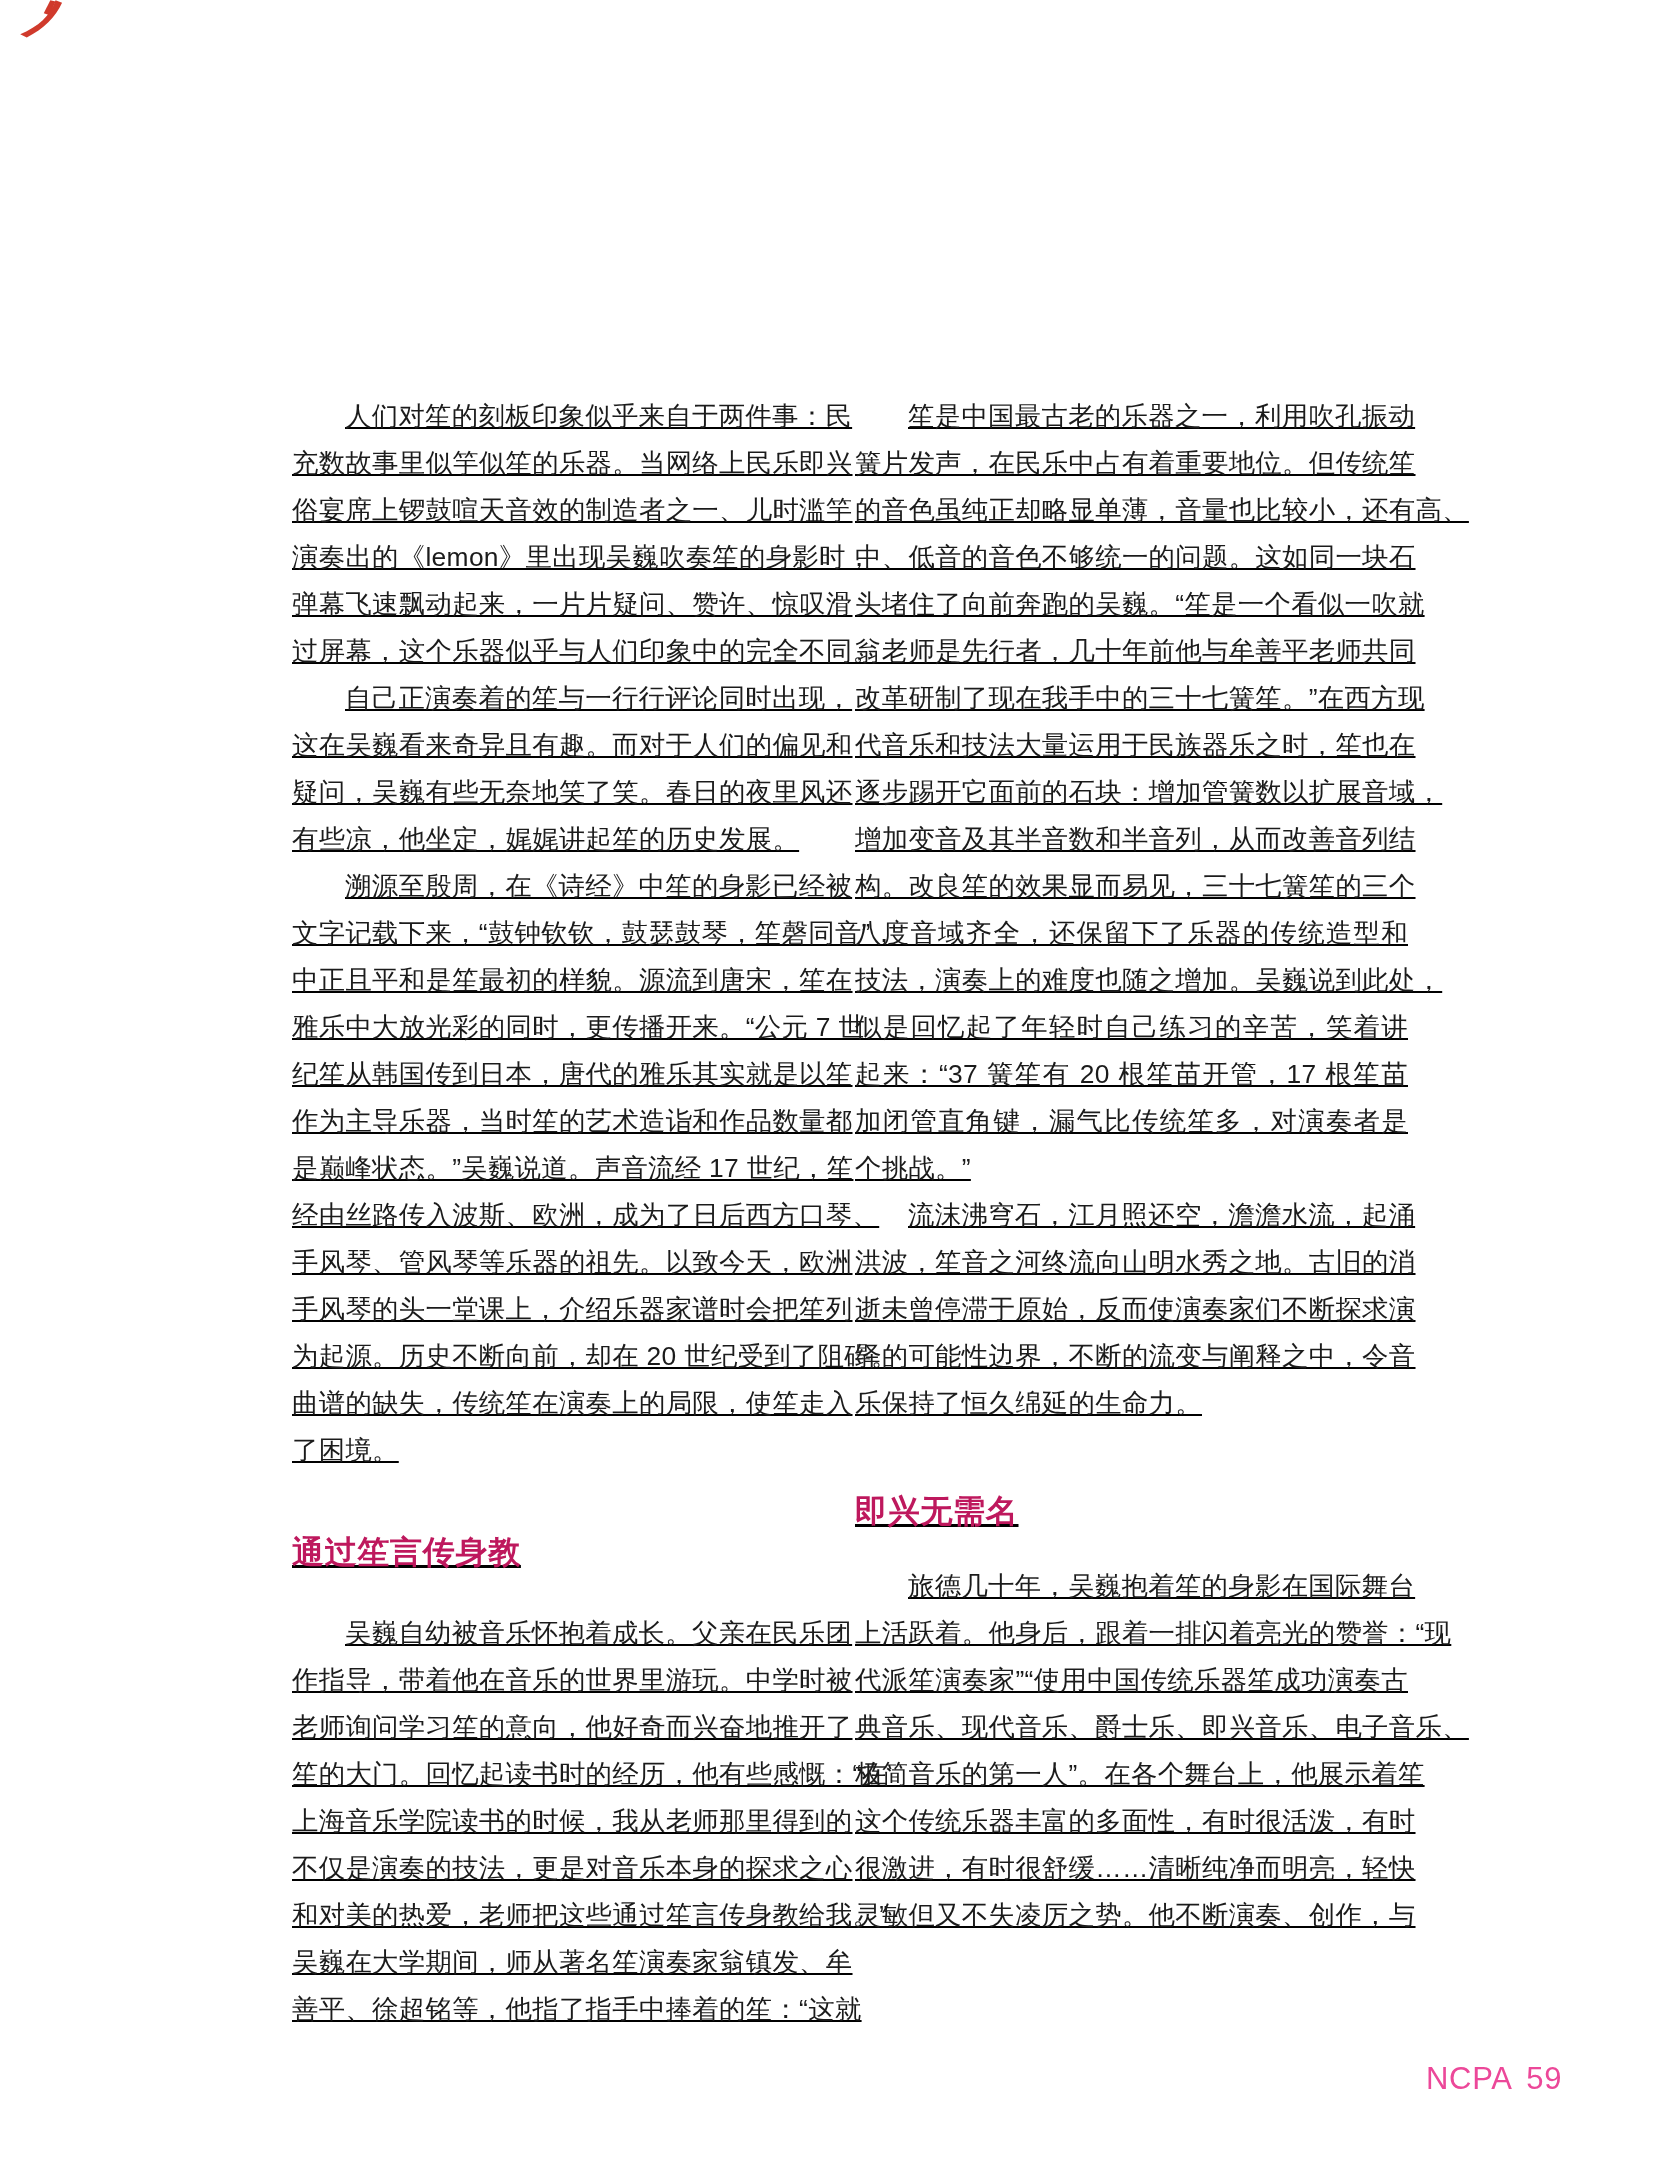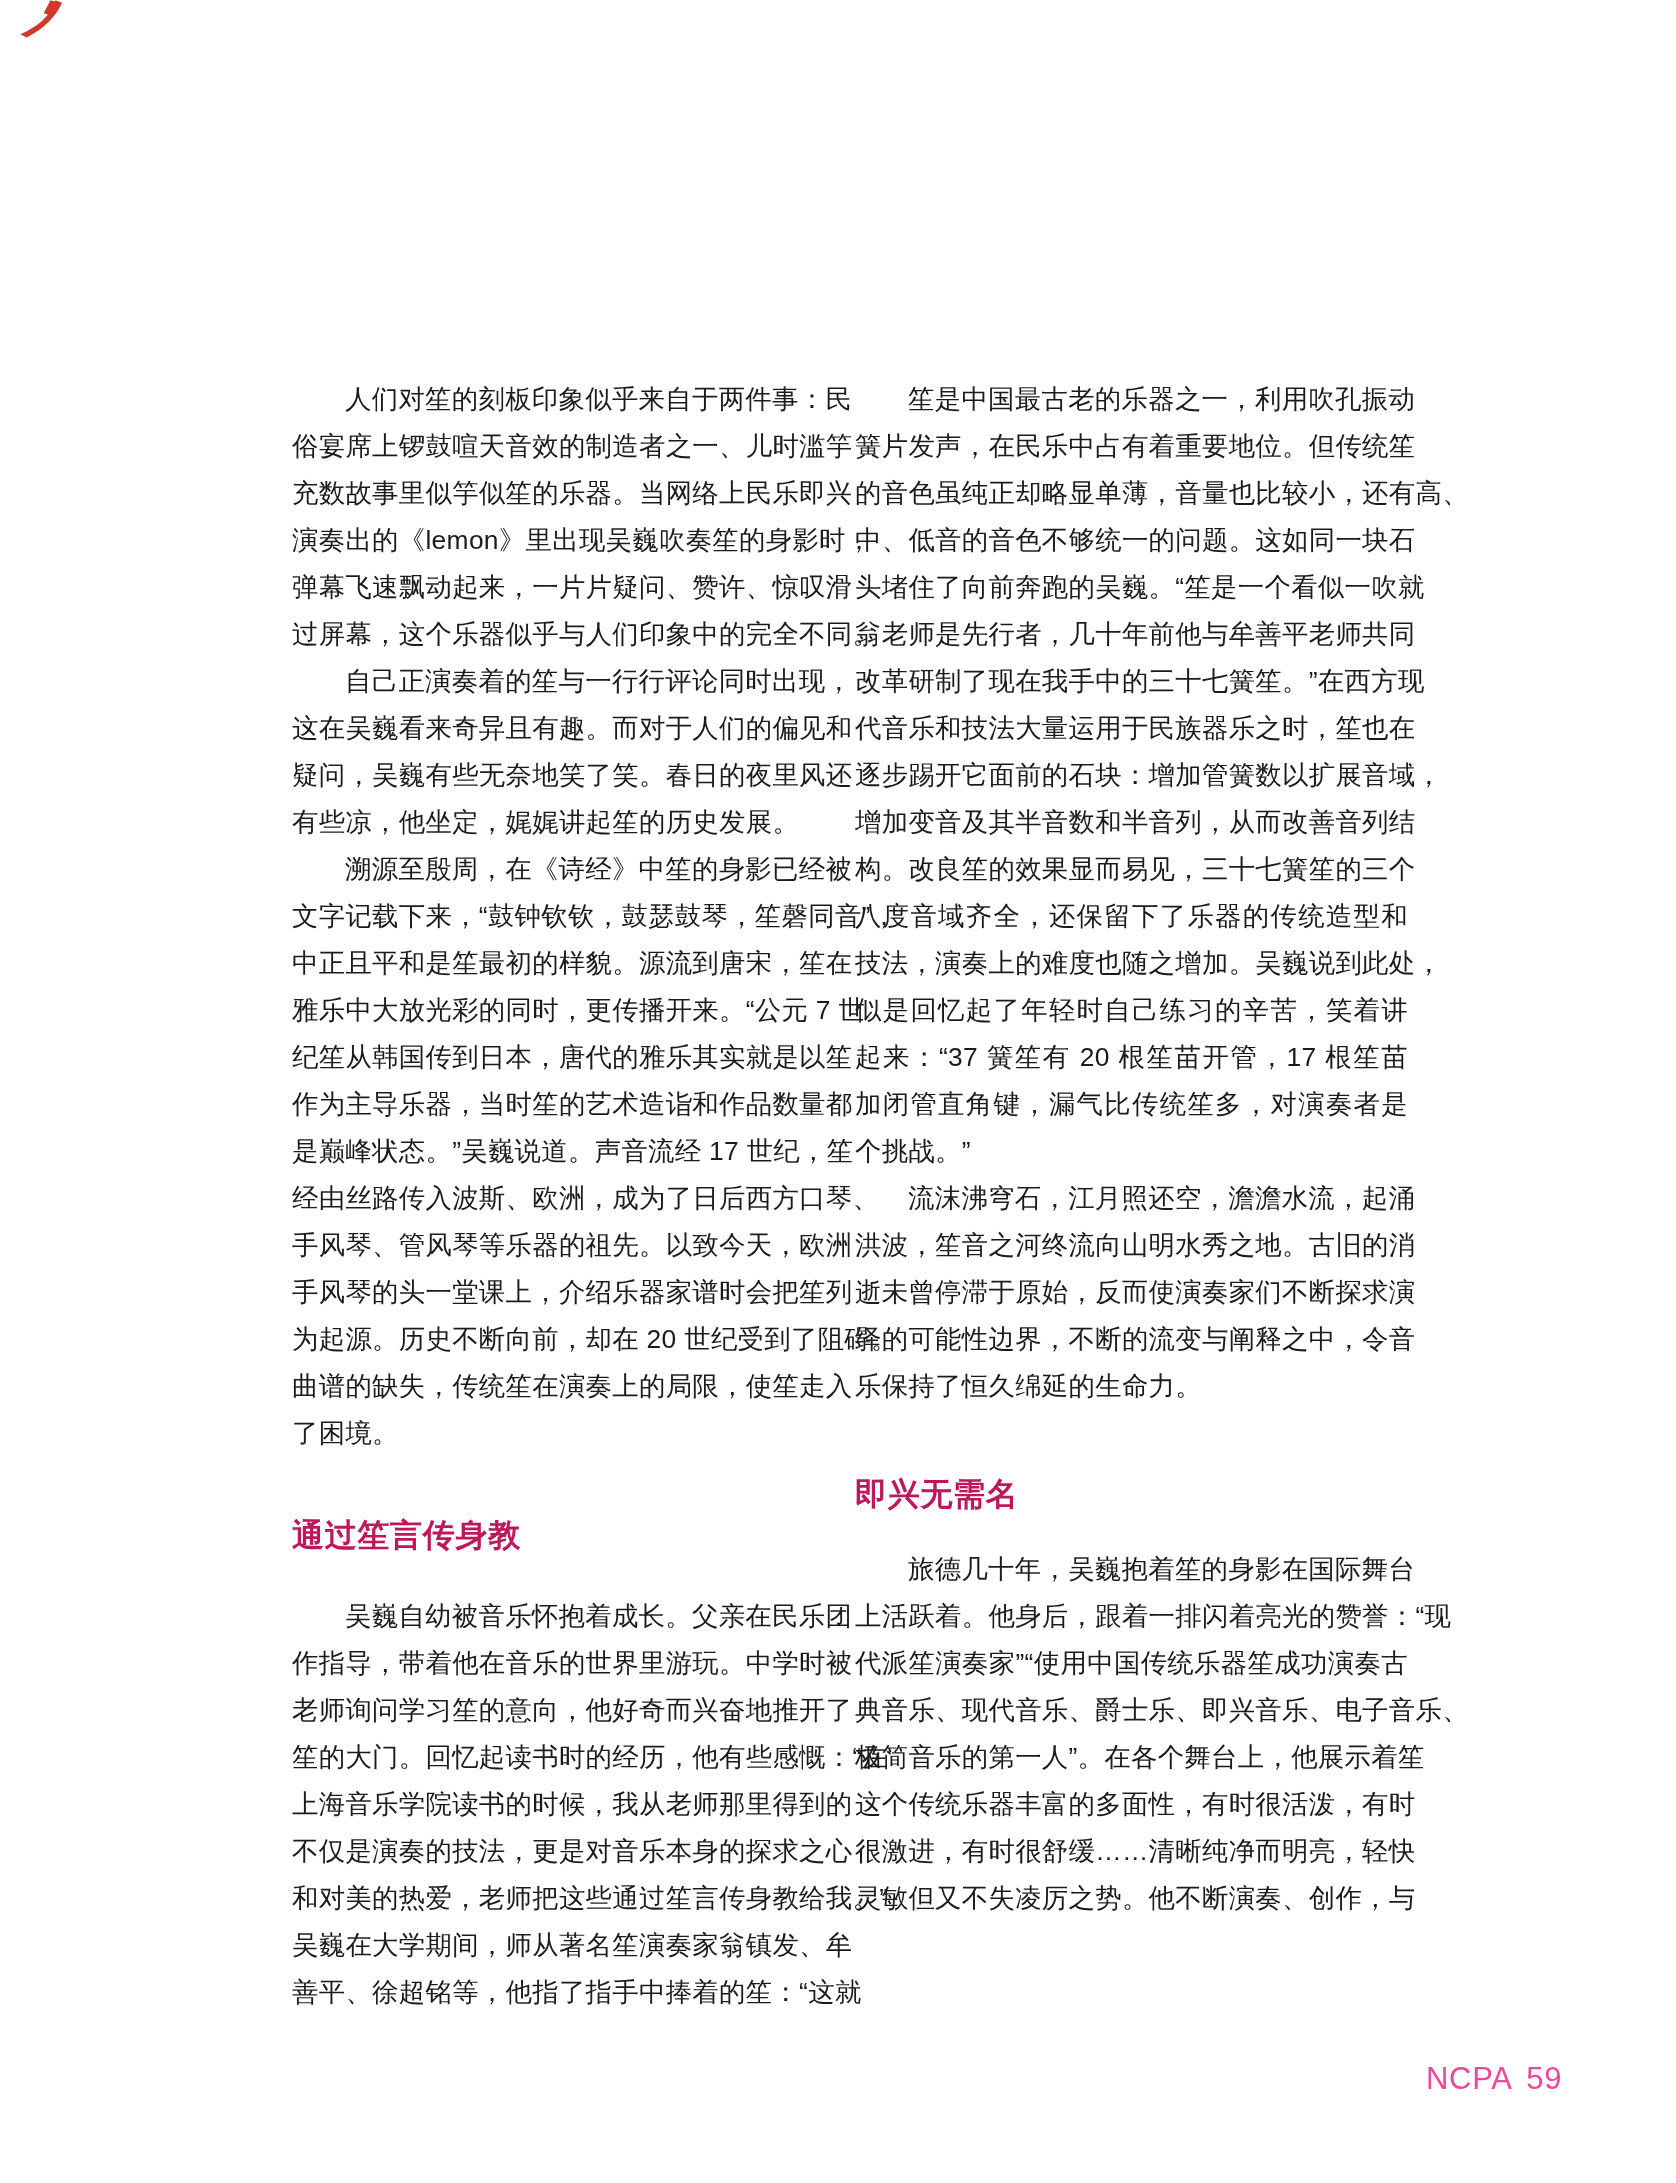--- a/index.html
+++ b/index.html
@@ -7,21 +7,21 @@
     width: 1676px; height: 2183px;
     background: #ffffff;
     font-family: "Liberation Sans", "DejaVu Sans", sans-serif;
     position: relative;
     overflow: hidden;
   }
   .page { position: absolute; inset: 0; background: #ffffff; }
 
   .corner-mark { position: absolute; left: 14.5px; top: 0; width: 51px; height: 41px; }
 
-  .column { position: absolute; top: 376px; }
+  .column { position: absolute; top: 393px; text-decoration: underline; }
   .col-left  { left: 292px;  width: 530px; }
   .col-right { left: 855px; width: 553px; }
 
   .para { margin: 0; padding: 0; }
   .line {
     height: 47px; line-height: 47px;
     font-size: 26.4px; color: #1b1b1b;
     letter-spacing: 0.3px;
     white-space: nowrap;
     text-align: justify; text-align-last: justify;
@@ -50,22 +50,22 @@
 <div class="page">
 
   <svg class="corner-mark" viewBox="0 0 78 62" xmlns="http://www.w3.org/2000/svg" aria-hidden="true">
     <path class="mark-stroke" d="M54 0 L44 20 L53 23 L62 2 Z" fill="#d03a2c"></path>
     <path class="mark-stroke" d="M72 4 C 62 26, 44 44, 18 57 L 8 52 C 36 40, 54 24, 62 0 Z" fill="#d03a2c"></path>
   </svg>
 
   <div class="column col-left" id="col-left">
       <div class="para">
         <div class="line indent">人们对笙的刻板印象似乎来自于两件事：民</div>
+        <div class="line">充数故事里似竽似笙的乐器。当网络上民乐即兴</div>
         <div class="line">俗宴席上锣鼓喧天音效的制造者之一、儿时滥竽</div>
-        <div class="line">充数故事里似竽似笙的乐器。当网络上民乐即兴</div>
         <div class="line">演奏出的《lemon》里出现吴巍吹奏笙的身影时，</div>
         <div class="line">弹幕飞速飘动起来，一片片疑问、赞许、惊叹滑</div>
         <div class="line end">过屏幕，这个乐器似乎与人们印象中的完全不同。</div>
       </div>
       <div class="para">
         <div class="line indent">自己正演奏着的笙与一行行评论同时出现，</div>
         <div class="line">这在吴巍看来奇异且有趣。而对于人们的偏见和</div>
         <div class="line">疑问，吴巍有些无奈地笑了笑。春日的夜里风还</div>
         <div class="line end">有些凉，他坐定，娓娓讲起笙的历史发展。</div>
       </div>

